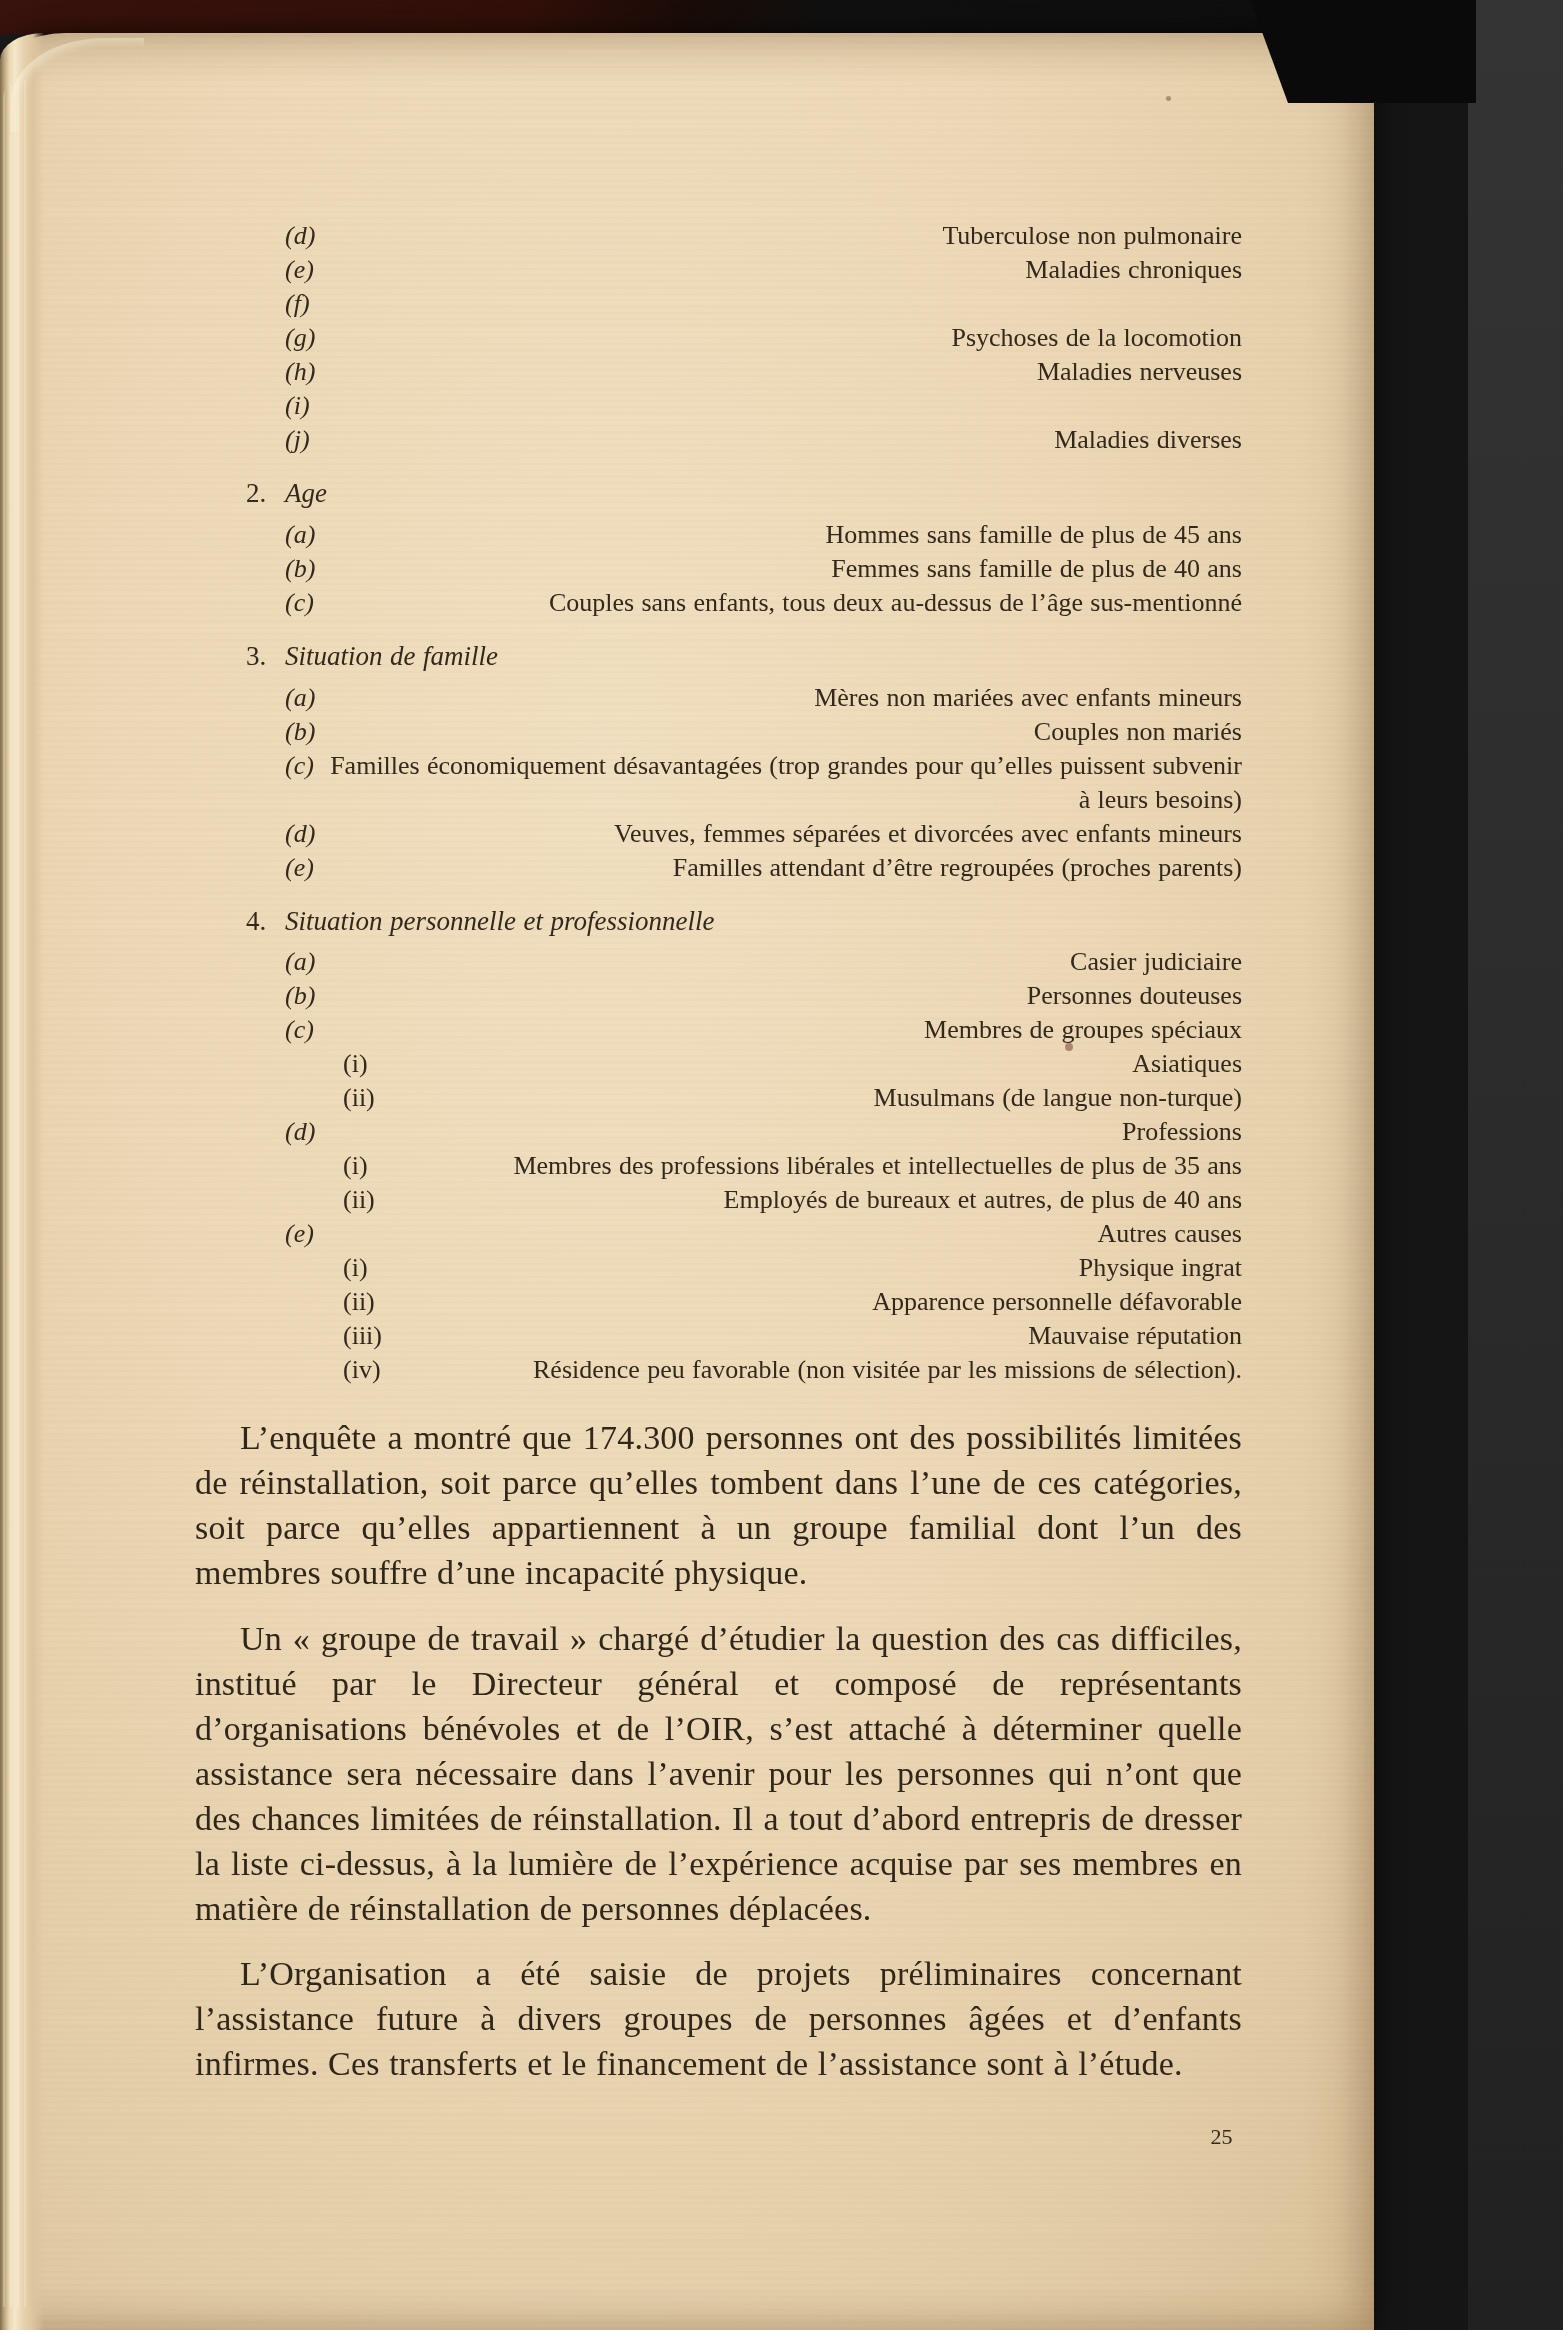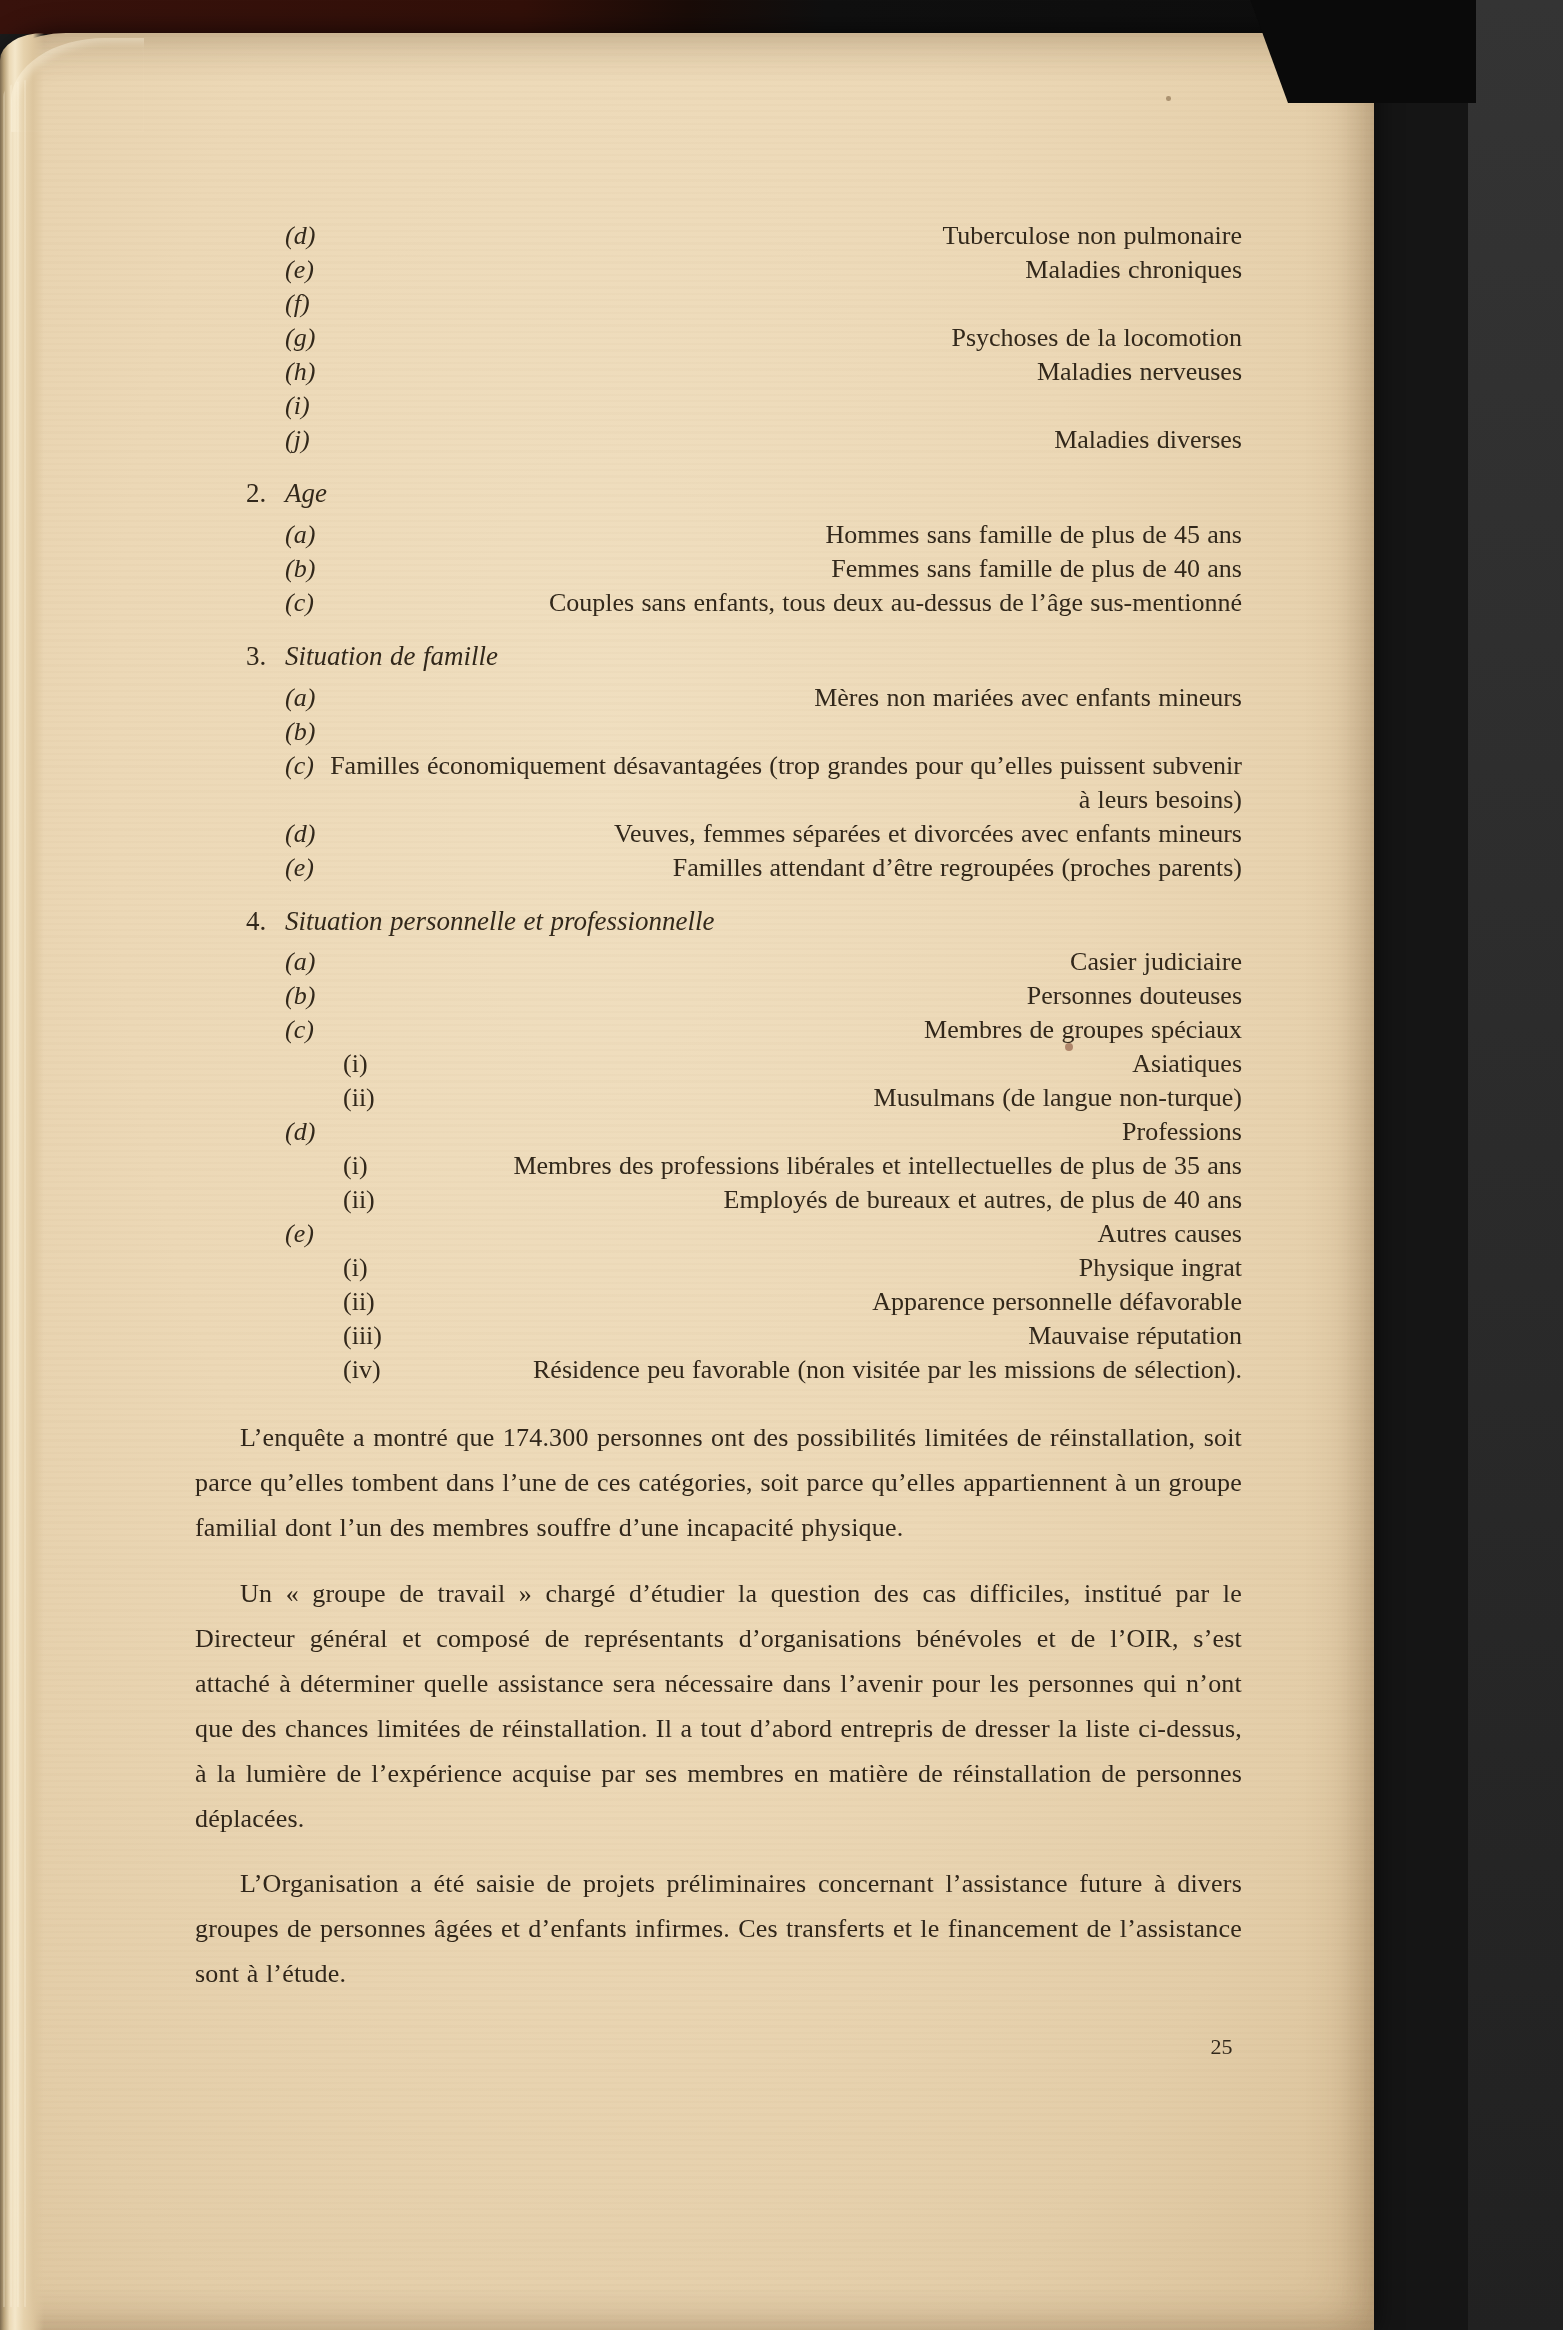--- a/index.html
+++ b/index.html
@@ -69,21 +69,21 @@
   .sec-num  { flex:0 0 39px; }
   .sec-title{ font-style:italic; }
 
   .item-row { display:flex; font-size:26px; line-height:34px; }
   .item-row .marker { flex:0 0 45px; margin-left:90px; font-style:italic; }
   .item-row .item-text { flex:1;text-align:right; }
   .item-row.sub .marker { margin-left:148px; flex:0 0 63px; font-style:normal; }
 
   .paragraphs { margin-top:28px; }
   .paragraph {
-    font-size:26px; line-height:45px; text-align:justify; text-indent:45px;
+    font-size:34px; line-height:45px; text-align:justify; text-indent:45px;
     color:#30261a; margin-top:20.3px; letter-spacing:0.2px;
   }
   .paragraph:first-child { margin-top:0; }
 
   .page-number { text-align:right; padding-right:9.4px; margin-top:38px; font-size:22px; color:#32281b; }
 </style>
 </head>
 <body>
 
 <div class="stage">
@@ -151,20 +151,21 @@
             <div class="section-head">
               <span class="sec-num">3.</span>
               <span class="sec-title">Situation de famille</span>
             </div>
             <div class="item-row">
               <span class="marker">(a)</span>
               <span class="item-text">Mères non mariées avec enfants mineurs</span>
             </div>
             <div class="item-row">
               <span class="marker">(b)</span>
+              <span class="item-text">Couples non mariés</span>
             </div>
             <div class="item-row">
               <span class="marker">(c)</span>
               <span class="item-text">Familles économiquement désavantagées (trop grandes pour qu’elles puissent subvenir à leurs besoins)</span>
             </div>
             <div class="item-row">
               <span class="marker">(d)</span>
               <span class="item-text">Veuves, femmes séparées et divorcées avec enfants mineurs</span>
             </div>
             <div class="item-row">

